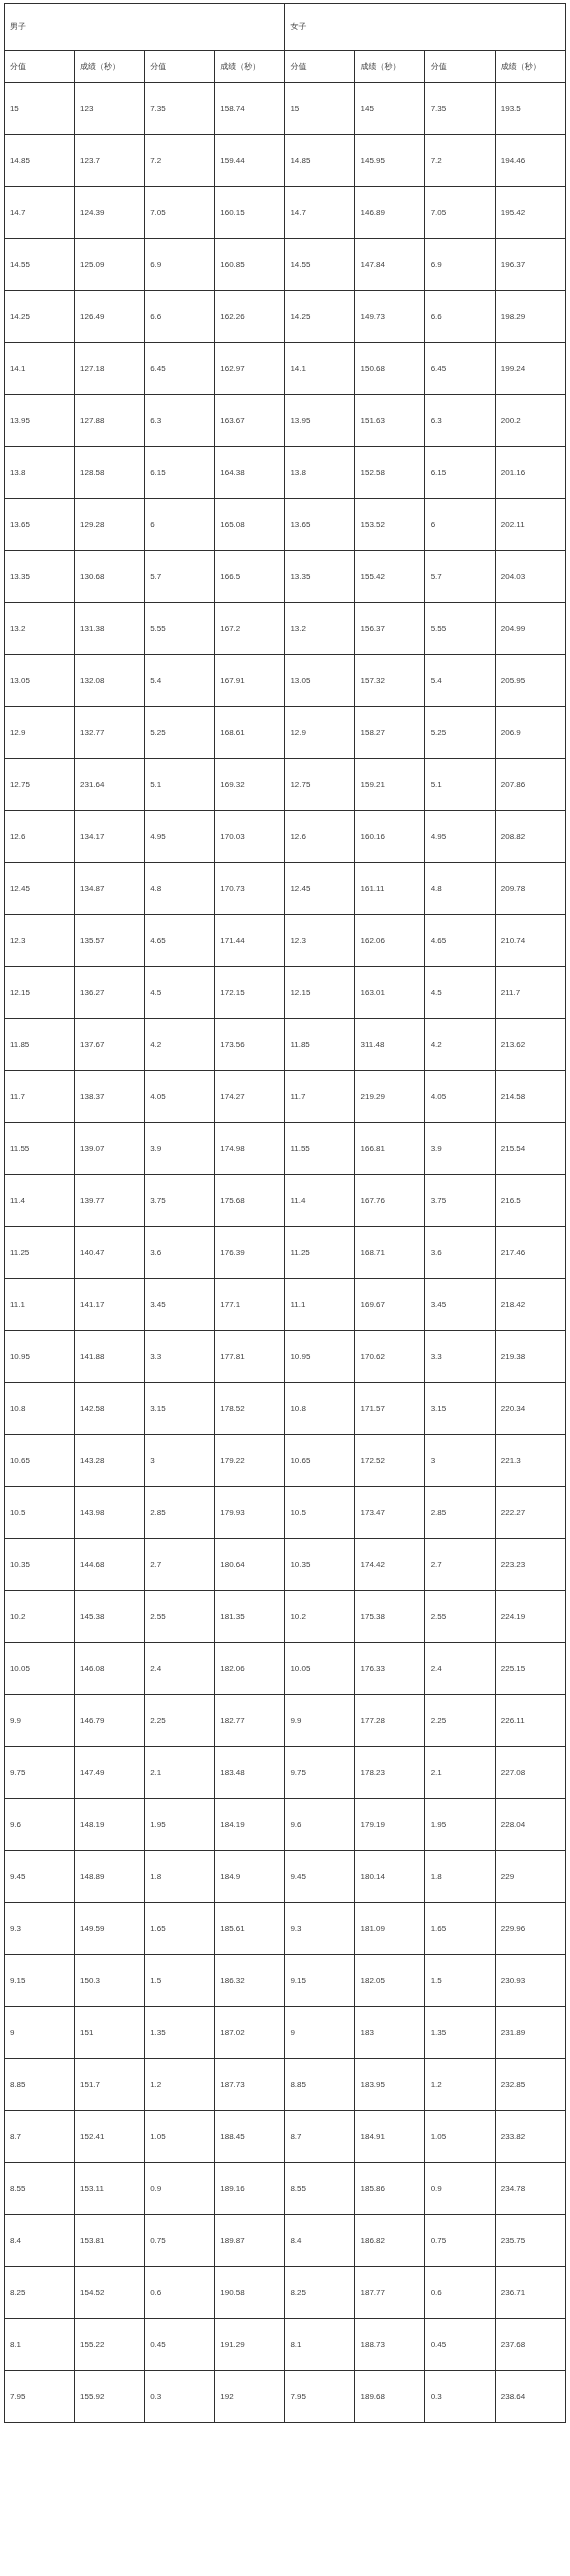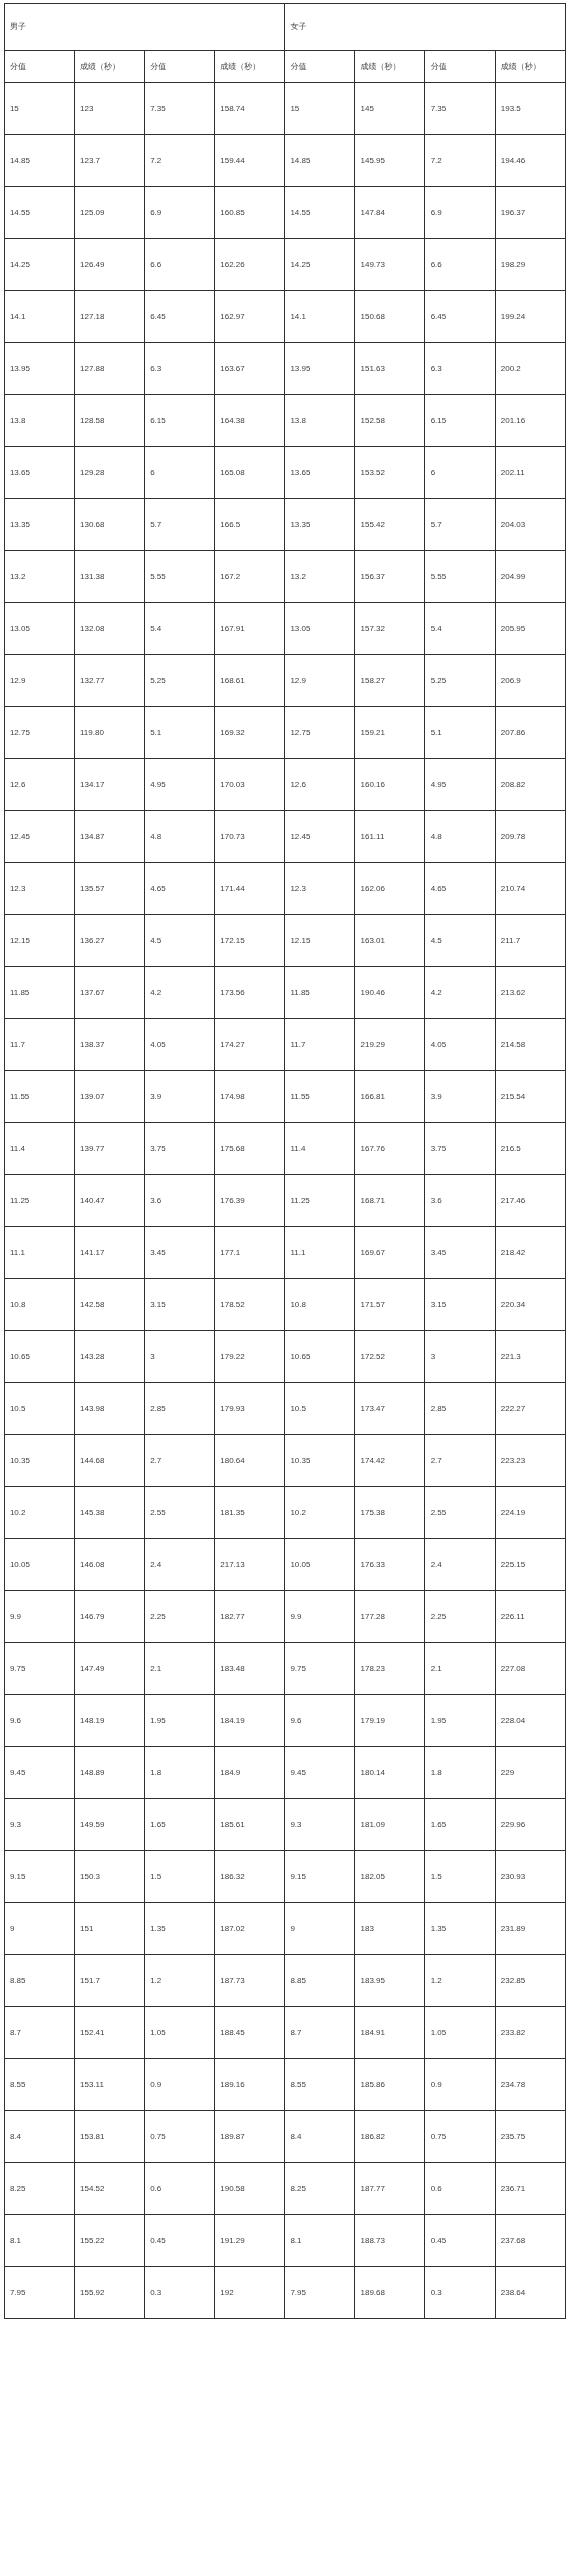--- a/index.html
+++ b/index.html
@@ -145,20 +145,46 @@
         </td>
         <td>
           <span class="cell-value">7.2</span>
         </td>
         <td>
           <span class="cell-value">194.46</span>
         </td>
       </tr>
       <tr class="data-row">
         <td>
+          <span class="cell-value">14.7</span>
+        </td>
+        <td>
+          <span class="cell-value">124.39</span>
+        </td>
+        <td>
+          <span class="cell-value">7.05</span>
+        </td>
+        <td>
+          <span class="cell-value">160.15</span>
+        </td>
+        <td>
+          <span class="cell-value">14.7</span>
+        </td>
+        <td>
+          <span class="cell-value">146.89</span>
+        </td>
+        <td>
+          <span class="cell-value">7.05</span>
+        </td>
+        <td>
+          <span class="cell-value">195.42</span>
+        </td>
+      </tr>
+      <tr class="data-row">
+        <td>
           <span class="cell-value">14.55</span>
         </td>
         <td>
           <span class="cell-value">125.09</span>
         </td>
         <td>
           <span class="cell-value">6.9</span>
         </td>
         <td>
           <span class="cell-value">160.85</span>
@@ -408,21 +434,21 @@
         </td>
         <td>
           <span class="cell-value">206.9</span>
         </td>
       </tr>
       <tr class="data-row">
         <td>
           <span class="cell-value">12.75</span>
         </td>
         <td>
-          <span class="cell-value">119.80</span>
+          <span class="cell-value">231.64</span>
         </td>
         <td>
           <span class="cell-value">5.1</span>
         </td>
         <td>
           <span class="cell-value">169.32</span>
         </td>
         <td>
           <span class="cell-value">12.75</span>
         </td>
@@ -550,21 +576,21 @@
         <td>
           <span class="cell-value">4.2</span>
         </td>
         <td>
           <span class="cell-value">173.56</span>
         </td>
         <td>
           <span class="cell-value">11.85</span>
         </td>
         <td>
-          <span class="cell-value">190.46</span>
+          <span class="cell-value">311.48</span>
         </td>
         <td>
           <span class="cell-value">4.2</span>
         </td>
         <td>
           <span class="cell-value">213.62</span>
         </td>
       </tr>
       <tr class="data-row">
         <td>
@@ -691,20 +717,46 @@
         </td>
         <td>
           <span class="cell-value">3.45</span>
         </td>
         <td>
           <span class="cell-value">218.42</span>
         </td>
       </tr>
       <tr class="data-row">
         <td>
+          <span class="cell-value">10.95</span>
+        </td>
+        <td>
+          <span class="cell-value">141.88</span>
+        </td>
+        <td>
+          <span class="cell-value">3.3</span>
+        </td>
+        <td>
+          <span class="cell-value">177.81</span>
+        </td>
+        <td>
+          <span class="cell-value">10.95</span>
+        </td>
+        <td>
+          <span class="cell-value">170.62</span>
+        </td>
+        <td>
+          <span class="cell-value">3.3</span>
+        </td>
+        <td>
+          <span class="cell-value">219.38</span>
+        </td>
+      </tr>
+      <tr class="data-row">
+        <td>
           <span class="cell-value">10.8</span>
         </td>
         <td>
           <span class="cell-value">142.58</span>
         </td>
         <td>
           <span class="cell-value">3.15</span>
         </td>
         <td>
           <span class="cell-value">178.52</span>
@@ -830,21 +882,21 @@
         <td>
           <span class="cell-value">10.05</span>
         </td>
         <td>
           <span class="cell-value">146.08</span>
         </td>
         <td>
           <span class="cell-value">2.4</span>
         </td>
         <td>
-          <span class="cell-value">217.13</span>
+          <span class="cell-value">182.06</span>
         </td>
         <td>
           <span class="cell-value">10.05</span>
         </td>
         <td>
           <span class="cell-value">176.33</span>
         </td>
         <td>
           <span class="cell-value">2.4</span>
         </td>

